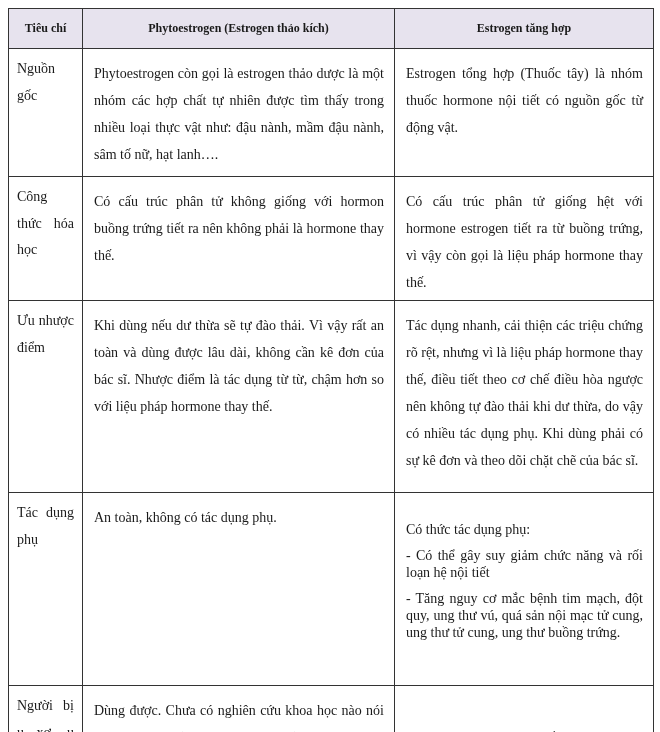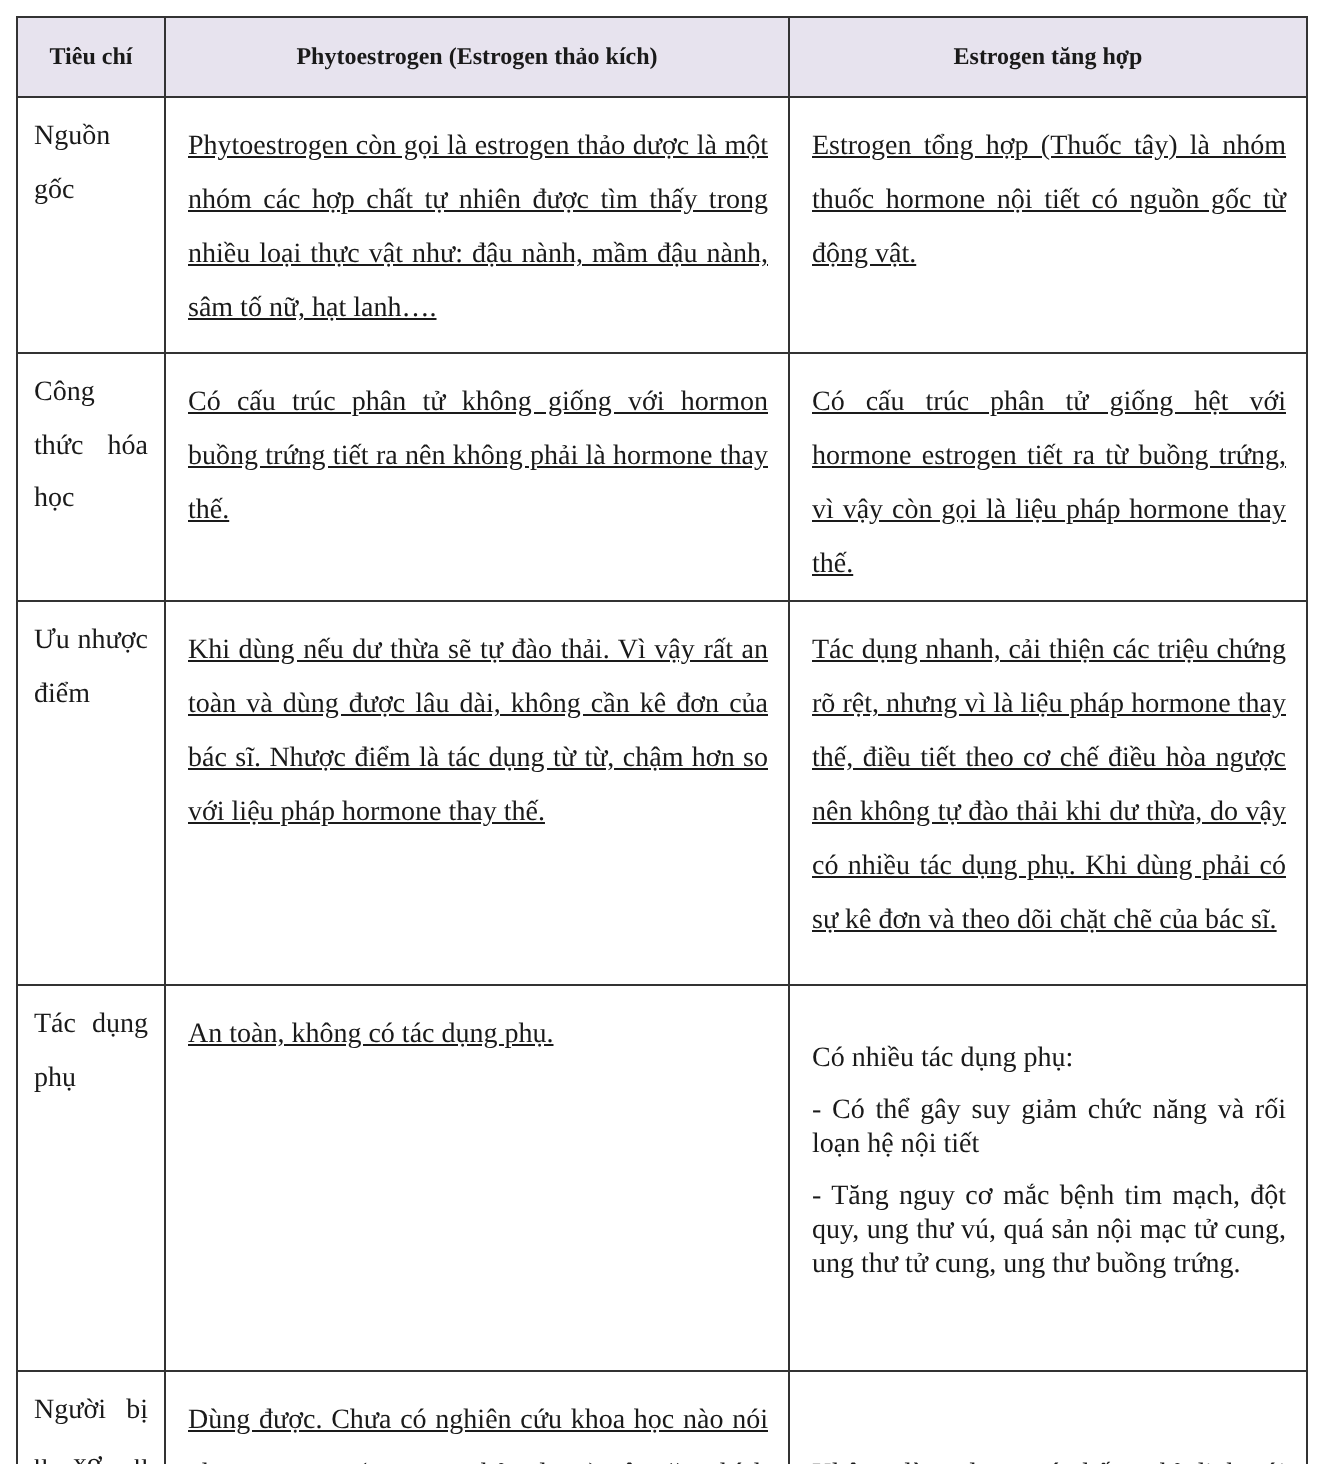--- a/index.html
+++ b/index.html
@@ -34,21 +34,20 @@
   }
   td.crit {
     text-align: justify;
     line-height: 1.9;
     padding: 7px 8px 4px 8px;
   }
   td.para {
     text-align: justify;
     line-height: 27px;
     padding: 11px 10px 4px 11px;
-    text-decoration: underline;
   }
   td.mid { vertical-align: middle; }
   td.paras { padding: 8px 10px 8px 11px; }
   td.paras p {
     margin: 0 0 9px 0;
     line-height: 17px;
     text-align: justify;
   }
   td.paras p:last-child { margin-bottom: 16px; }
   tbody tr:nth-child(1) { height: 128px; }
@@ -87,21 +86,21 @@
       </tr>
       <tr>
         <td class="crit">Ưu nhược điểm</td>
         <td class="para">Khi dùng nếu dư thừa sẽ tự đào thải. Vì vậy rất an toàn và dùng được lâu dài, không cần kê đơn của bác sĩ. Nhược điểm là tác dụng từ từ, chậm hơn so với liệu pháp hormone thay thế.</td>
         <td class="para">Tác dụng nhanh, cải thiện các triệu chứng rõ rệt, nhưng vì là liệu pháp hormone thay thế, điều tiết theo cơ chế điều hòa ngược nên không tự đào thải khi dư thừa, do vậy có nhiều tác dụng phụ. Khi dùng phải có sự kê đơn và theo dõi chặt chẽ của bác sĩ.</td>
       </tr>
       <tr>
         <td class="crit">Tác dụng phụ</td>
         <td class="para">An toàn, không có tác dụng phụ.</td>
         <td class="paras mid">
-            <p>Có nhiều tác dụng phụ:</p>
+            <p>Có thức tác dụng phụ:</p>
             <p>- Có thể gây suy giảm chức năng và rối loạn hệ nội tiết</p>
             <p>- Tăng nguy cơ mắc bệnh tim mạch, đột quy, ung thư vú, quá sản nội mạc tử cung, ung thư tử cung, ung thư buồng trứng.</p>
           </td>
       </tr>
       <tr>
         <td class="crit">Người bị u xơ, u nang</td>
         <td class="para">Dùng được. Chưa có nghiên cứu khoa học nào nói phytoestrogen (estrogen thảo dược) gây tăng kích thước các khối u sinh dục (u xơ tử cung, u nang buồng trứng)</td>
         <td class="para mid">Không dùng được, có chống chỉ định với người u xơ, u nang.</td>
       </tr>
     </tbody>

